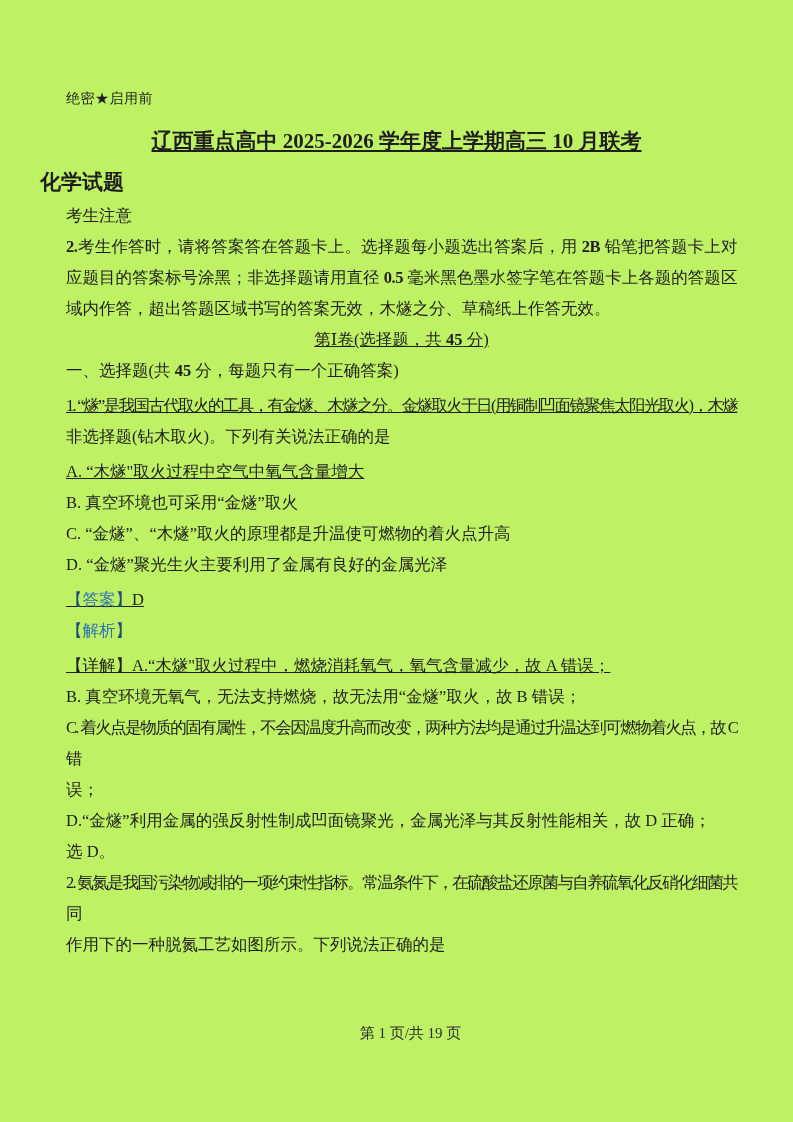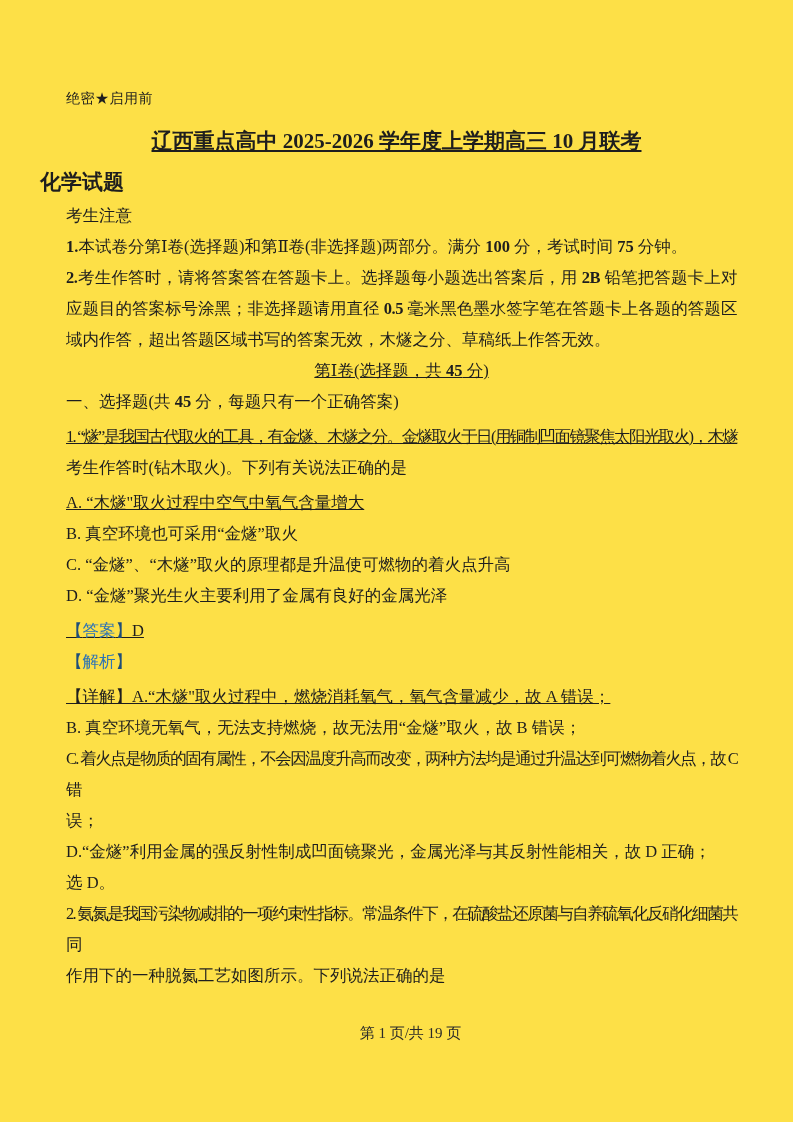--- a/index.html
+++ b/index.html
@@ -4,21 +4,21 @@
 <style>
   html, body { margin: 0; padding: 0; }
   body {
     width: 793px; height: 1122px;
     background: #ffffff;
     font-family: "Liberation Serif", "DejaVu Serif", serif;
     color: #1e1e1e;
     position: relative;
     overflow: hidden;
   }
-  .page { position: absolute; inset: 0; background: #fde047; }
+  .page { position: absolute; inset: 0; background: #bef264; }
   .secrecy {
     position: absolute; left: 66px; top: 90px;
     font-size: 14px; line-height: 18px; letter-spacing: 0.5px;
   }
   .title {
     position: absolute; left: 40px; right: 40px; top: 126px;
     text-align: center; font-weight: bold; font-size: 21px; line-height: 30px; text-decoration: underline;
   }
   .subtitle {
     position: absolute; left: 40px; right: 40px; top: 167px;
@@ -47,28 +47,27 @@
 <div class="page">
 
   <div class="secrecy">绝密★启用前</div>
 
   <div class="title">辽西重点高中 2025-2026 学年度上学期高三 10 月联考</div>
 
   <div class="subtitle">化学试题</div>
 
   <div class="content">
     <div class="ln"><span>考生注意</span></div>
-    <div class="ln"><span class="b">1.</span><span>本试卷分第Ⅰ卷(选择题)和第Ⅱ卷(非选择题)两部分。满分 </span><span class="b">100</span><span> 分，考试时间 </span><span class="b">75</span><span> 分钟。</span></div>
     <div class="ln fill"><span class="b">2.</span><span>考生作答时，请将答案答在答题卡上。选择题每小题选出答案后，用 </span><span class="b">2B</span><span> 铅笔把答题卡上对</span></div>
     <div class="ln fill"><span>应题目的答案标号涂黑；非选择题请用直径 </span><span class="b">0.5</span><span> 毫米黑色墨水签字笔在答题卡上各题的答题区</span></div>
     <div class="ln"><span>域内作答，超出答题区域书写的答案无效，木燧之分、草稿纸上作答无效。</span></div>
     <div class="ln center"><span>第Ⅰ卷(选择题，共 </span><span class="b">45</span><span> 分)</span></div>
     <div class="ln"><span>一、选择题(共 </span><span class="b">45</span><span> 分，每题只有一个正确答案)</span></div>
     <div class="ln tight mt"><span>1. “燧”是我国古代取火的工具，有金燧、木燧之分。金燧取火于日(用铜制凹面镜聚焦太阳光取火)，木燧</span></div>
-    <div class="ln"><span>考生作答时(钻木取火)。下列有关说法正确的是</span></div>
+    <div class="ln"><span>非选择题(钻木取火)。下列有关说法正确的是</span></div>
     <div class="ln mt"><span>A. “木燧"取火过程中空气中氧气含量增大</span></div>
     <div class="ln"><span>B. 真空环境也可采用“金燧”取火</span></div>
     <div class="ln"><span>C. “金燧”、“木燧”取火的原理都是升温使可燃物的着火点升高</span></div>
     <div class="ln"><span>D. “金燧”聚光生火主要利用了金属有良好的金属光泽</span></div>
     <div class="ln mt"><span style="color: rgb(31, 78, 121);">【</span><span style="color: rgb(46, 116, 181); text-align: center;">答案</span><span style="color: rgb(31, 78, 121);">】</span><span>D</span></div>
     <div class="ln"><span style="color: rgb(31, 78, 121);">【</span><span style="color: rgb(46, 116, 181);">解析</span><span style="color: rgb(31, 78, 121);">】</span></div>
     <div class="ln mt"><span>【详解】A.“木燧"取火过程中，燃烧消耗氧气，氧气含量减少，故 A 错误；</span></div>
     <div class="ln"><span>B. 真空环境无氧气，无法支持燃烧，故无法用“金燧”取火，故 B 错误；</span></div>
     <div class="ln tight"><span>C. 着火点是物质的固有属性，不会因温度升高而改变，两种方法均是通过升温达到可燃物着火点，故 C 错</span></div>
     <div class="ln"><span>误；</span></div>

